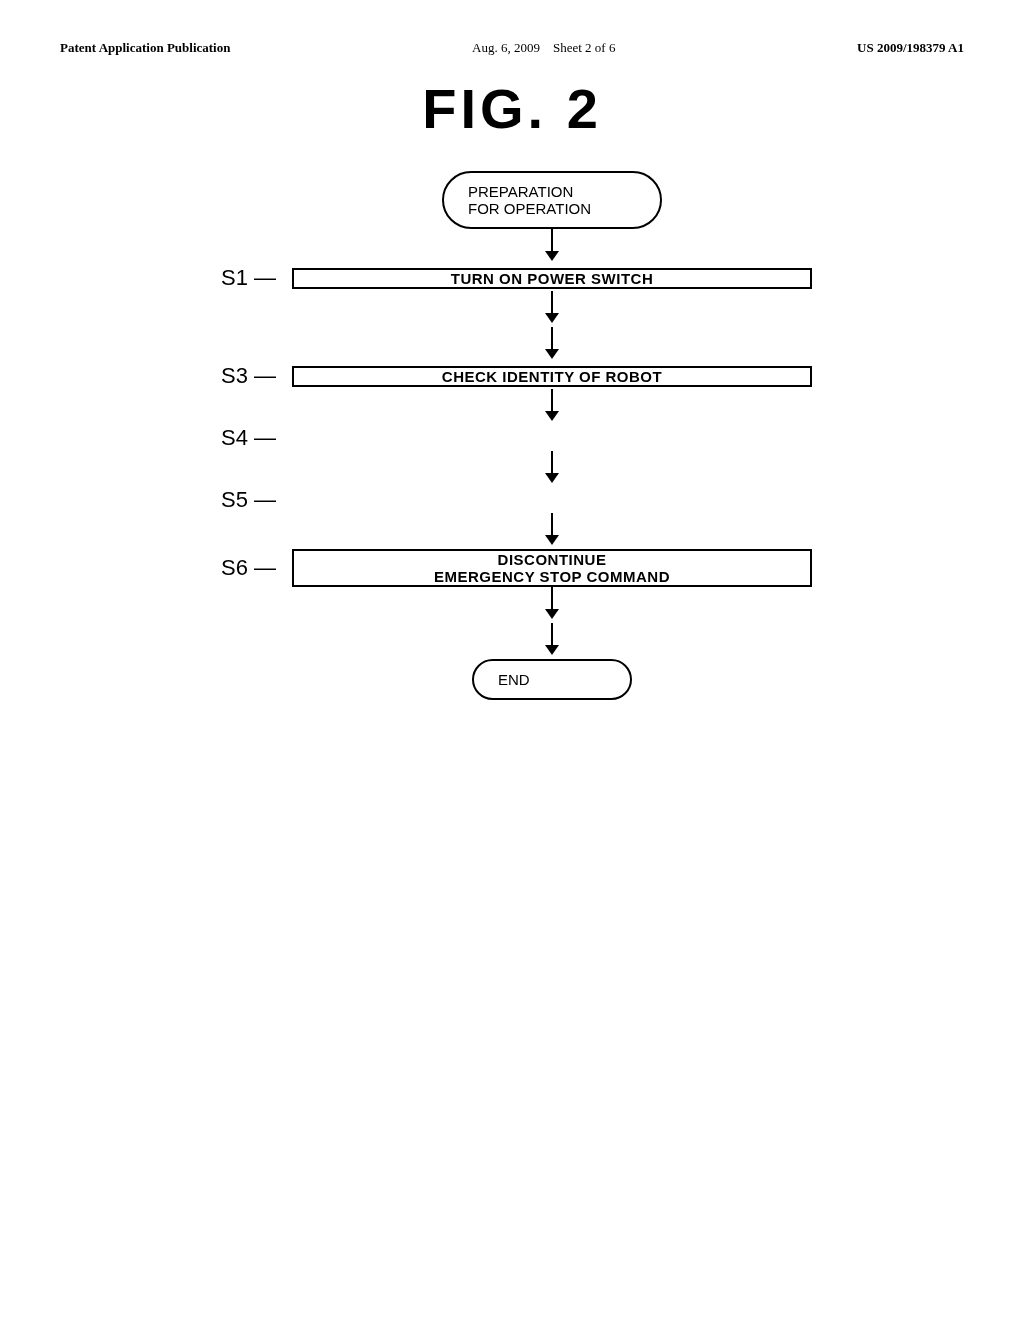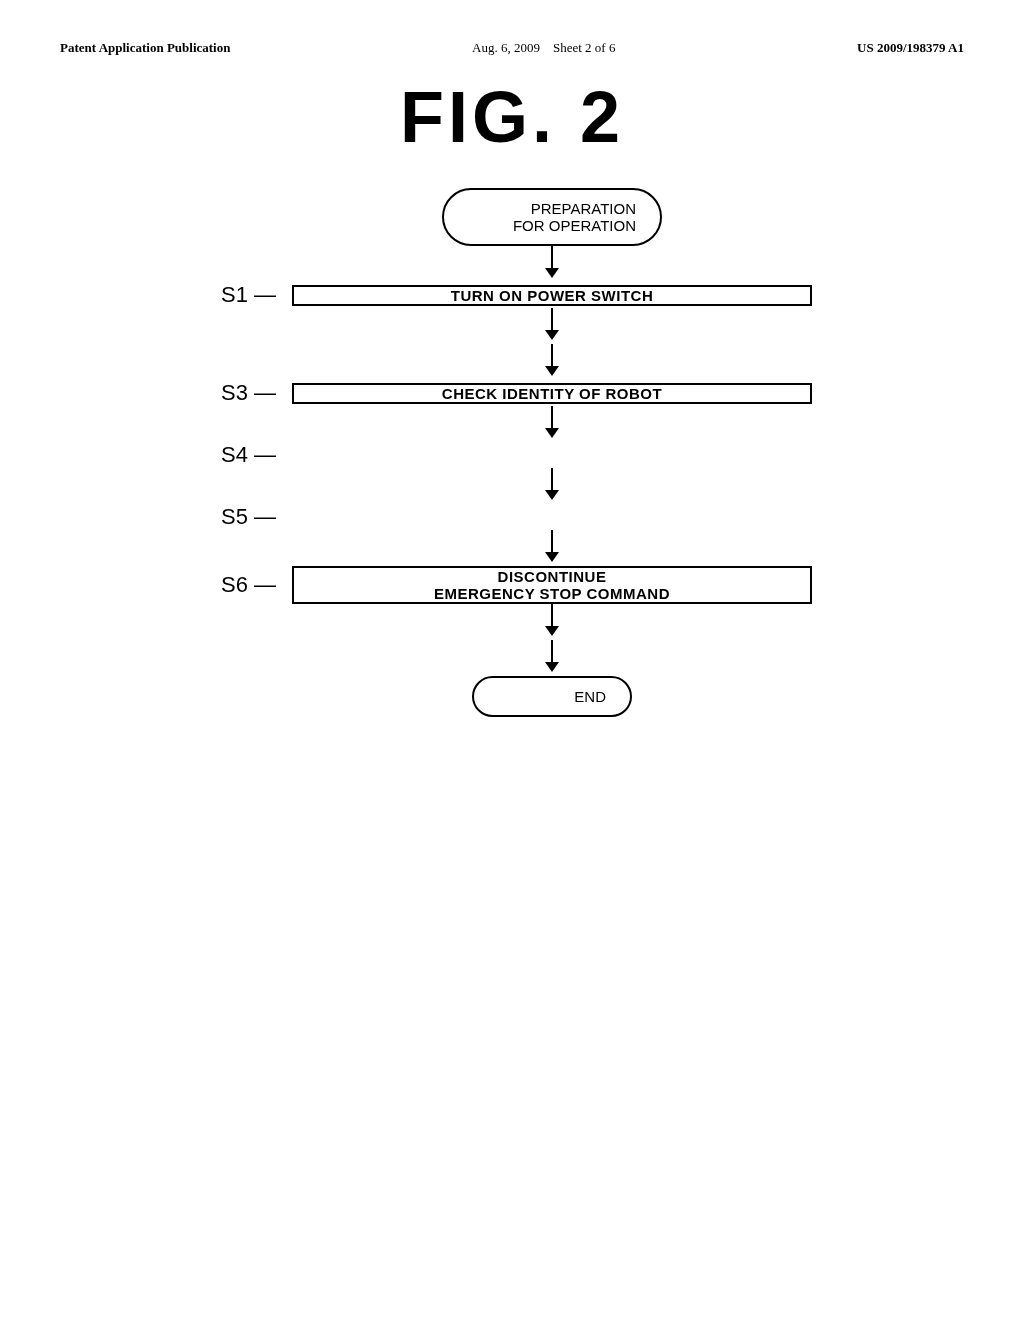--- a/index.html
+++ b/index.html
@@ -38,42 +38,42 @@
     }
 
     .header-right {
       font-weight: bold;
       text-align: center;
     }
 
     
     .fig-title {
       text-align: center;
-      font-size: 72px;
+      font-size: 56px;
       font-weight: bold;
       letter-spacing: 4px;
       margin-bottom: 30px;
       font-family: Arial, sans-serif;
     }
 
     
     .flowchart {
       display: flex;
       flex-direction: column;
       align-items: center;
       position: relative;
       width: 100%;
     }
 
     
     .terminal {
       border: 2px solid #000;
       border-radius: 30px;
       padding: 10px 24px;
-      text-align: right;
+      text-align: left;
       font-size: 15px;
       font-family: Arial, sans-serif;
       font-weight: normal;
       width: 220px;
       background: #fff;
       position: relative;
       z-index: 1;
     }
 
     

